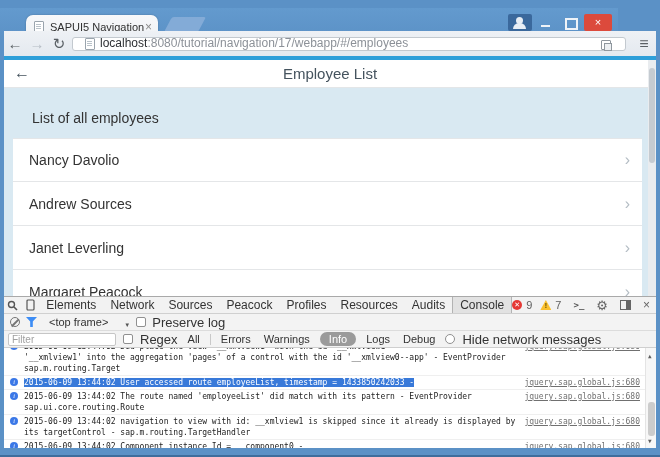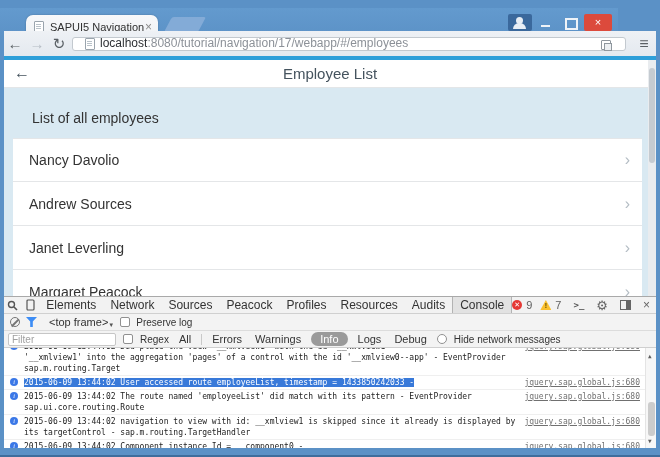--- a/index.html
+++ b/index.html
@@ -67,24 +67,24 @@
   .drawer-icon { font-family:"DejaVu Sans Mono", monospace; font-size:9px; font-weight:bold; color:#555; margin:0 4px; }
   .gear-icon { font-size:13px; color:#666; margin:0 4px; }
   .dock-icon { width:11px; height:10px; border:1px solid #666; position:relative; margin:0 4px; }
   .dock-icon:before { content:""; position:absolute; right:0; top:0; width:4px; height:8px; background:#666; }
   .dt-close { font-size:12px; color:#666; margin-left:4px; }
 
   .con-bar1 { height:17px; background:#f3f3f3; border-bottom:1px solid #dcdcdc; display:flex; align-items:center; gap:6px; padding:0 6px; }
   .clear-icon { width:10px; height:10px; border:1.5px solid #757575; border-radius:50%; position:relative; }
   .clear-icon:before { content:""; position:absolute; left:-1px; top:4px; width:10px; height:1.5px; background:#757575; transform:rotate(-45deg); }
   .funnel-icon { width:11px; height:10px; background:#3d8df5; clip-path:polygon(0 0,100% 0,62% 45%,62% 100%,38% 100%,38% 45%); }
-  .frame-select { font-size:11px; color:#333; display:flex; align-items:flex-end; gap:0; margin-left:6px; }
+  .frame-select { font-size:11px; color:#333; display:flex; align-items:flex-end; gap:16px; margin-left:6px; }
   .dd-arrow { font-size:6px; color:#555; }
   .checkbox { width:10px; height:10px; background:#fff; border:1px solid #909090; border-radius:2px; flex:none; }
-  .chk-label { font-size:10px; color:#333; }
+  .chk-label { font-size:13px; color:#333; }
 
   .con-bar2 { height:17px; background:#f3f3f3; border-bottom:1px solid #cfcfcf; display:flex; align-items:center; gap:7px; padding:0 4px; }
   .filter-input { width:108px; height:13px; border:1px solid #c6c6c6; border-radius:2px; font-size:10px; padding:0 3px; color:#333; font-family:"Liberation Sans", sans-serif; }
   .filter-input::placeholder { color:#a0a0a0; }
   .lvl { font-size:11px; color:#333; padding:0 3px; }
   .lvl-sep { width:1px; height:11px; background:#c9c9c9; }
   .lvl.active { background:#9a9a9a; color:#fff; border-radius:8px; padding:1px 9px;text-align:center; }
 
   .con-msgs { position:relative; height:100px; overflow:hidden; background:#fff;
               font-family:"DejaVu Sans Mono", monospace; font-size:8px; line-height:11px; color:#222; }

